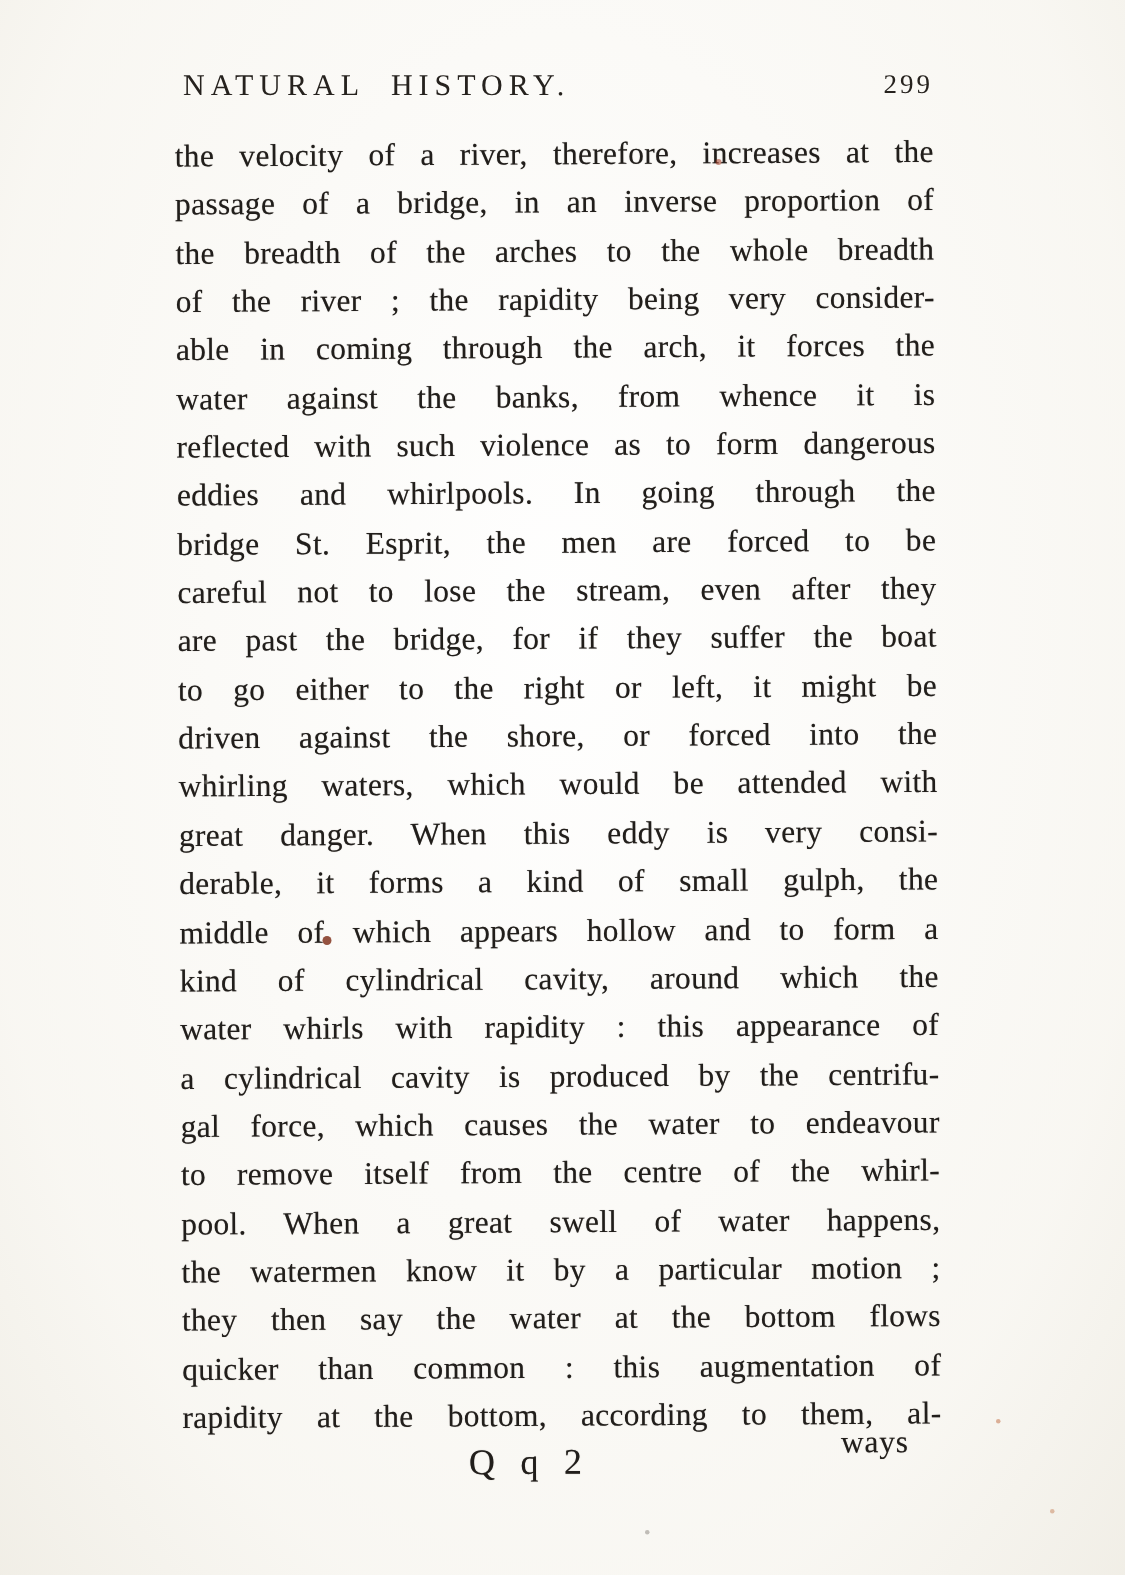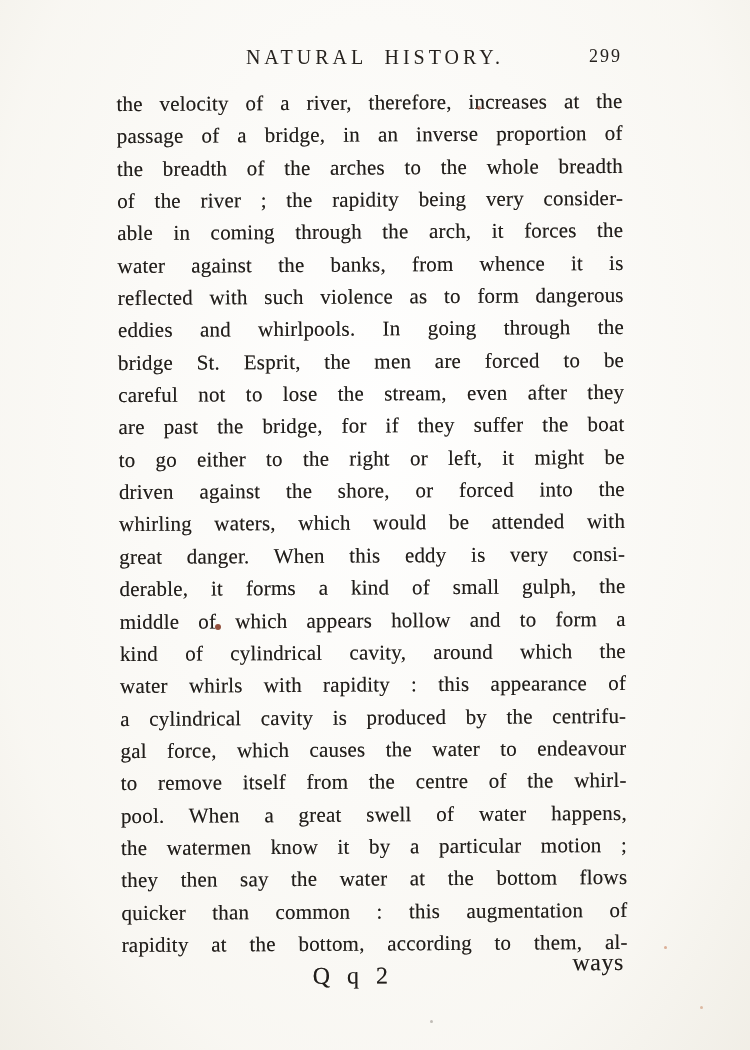--- a/index.html
+++ b/index.html
@@ -16,21 +16,21 @@
   }
   .running-header {
     position: absolute;
     top: 46px;
     left: 122px;
     width: 506px;
     height: 28px;
   }
   .head-title {
     display: block;
-    text-align: center;
+    text-align: left;
     font-size: 20px;
     letter-spacing: 4px;
     word-spacing: 9px;
     color: #26221e;
   }
   .page-number {
     position: absolute;
     right: 6px;
     top: 0px;
     font-size: 18px;
@@ -64,23 +64,23 @@
     right: 46px;
     top: 3px;
     text-align: center;
     font-size: 24px;
     letter-spacing: 3px;
     word-spacing: 5px;
     text-shadow: 0 0 0.5px rgba(35,28,22,0.55);
   }
   .catchword {
     position: absolute;
-    right: 4px;
+    right: 22px;
     top: -9px;
-    font-size: 24px;
+    font-size: 21px;
     letter-spacing: 0.5px;
     text-shadow: 0 0 0.5px rgba(35,28,22,0.5);
   }
   .speck {
     position: absolute;
     border-radius: 50%;
     pointer-events: none;
   }
 </style>
 </head>

